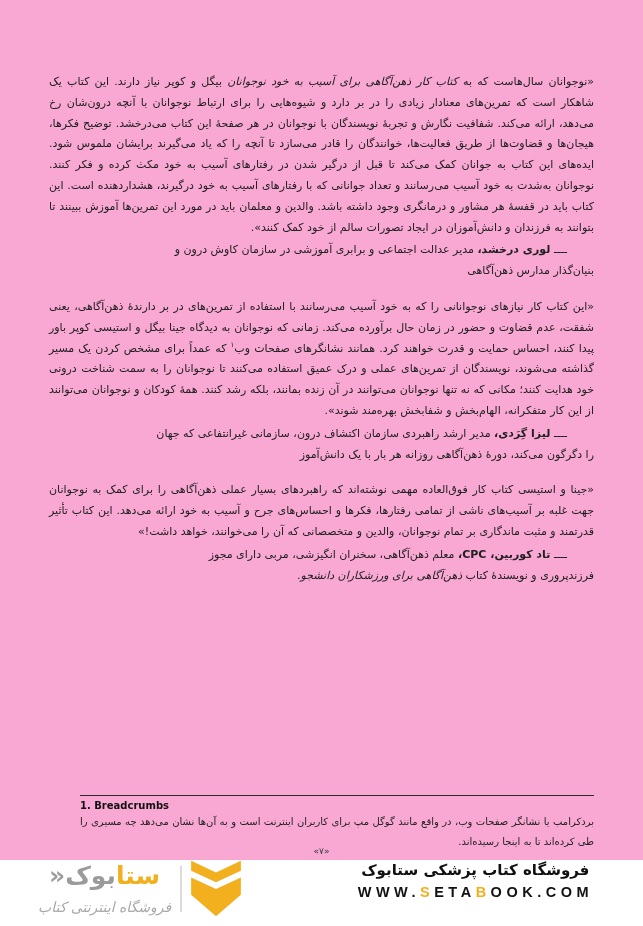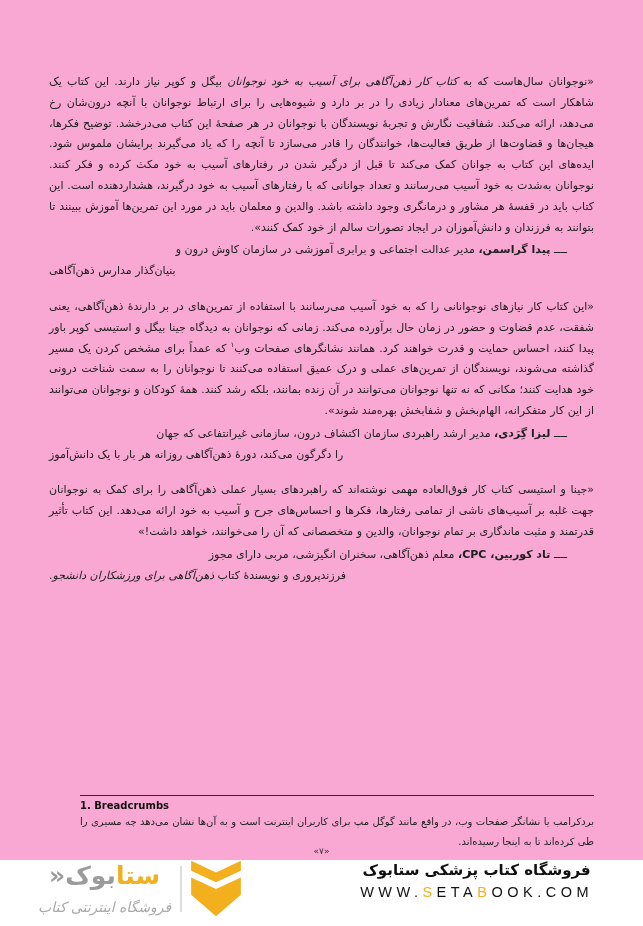--- a/index.html
+++ b/index.html
@@ -16,21 +16,21 @@
     font-size:11px; line-height:20.8px; color:#202020;
   }
   .quote { margin-bottom:2px; }
   .quote.gap-above { margin-top:15px; }
   .book-title { font-style:italic; }
   .fn-ref { font-size:7px; vertical-align:super; line-height:0; }
   .attrib { margin-bottom:4px; }
   .attrib-line1 { text-align:justify; padding-right:27px; }
   .attrib-name { font-weight:bold; }
   .attrib-dash { letter-spacing:0; }
-  .attrib-line2 { text-align:left; }
+  .attrib-line2 { text-align:right; }
   
   .footnote {
     position:absolute; top:795px; right:49px; left:49px;
     border-top:1.5px solid #2a2a2a; padding-top:3px;margin-left:31px;
   }
   .footnote-heading {
     direction:ltr; text-align:left; font-weight:bold;
     font-size:10px; line-height:13px; color:#111;
   }
   .footnote-body {
@@ -48,21 +48,21 @@
     display:flex; align-items:flex-start; justify-content:space-between;
     padding:0 50px 8px 38px; background:#fff;
   }
   .brand-text { text-align:center; direction:ltr; }
   .brand-title {
     direction:rtl; font-weight:bold; font-size:15px; line-height:20px;
     color:#101010; margin-bottom:4px;
   }
   .brand-url {
     font-family:"Liberation Sans","DejaVu Sans",sans-serif;
-    font-weight:normal; font-size:14.5px; letter-spacing:4.5px;
+    font-weight:bold; font-size:14.5px; letter-spacing:4.5px;
     color:#121212; white-space:nowrap;
   }
   .brand-url .accent { color:#F2B01E; }
   .logo { display:flex; align-items:center; gap:9px; }
   .logo-word-block { text-align:center; }
   .logo-word {
     direction:rtl; font-weight:bold; font-size:25px; line-height:26px;
     letter-spacing:-1px; white-space:nowrap;
   }
   .logo-word .w-yellow { color:#F2B01E; }
@@ -76,21 +76,21 @@
 </head>
 <body>
 
 <div class="page">
 
   <div class="content">
 
     <p class="quote"><span>«نوجوانان سال‌هاست که به </span><span class="book-title">کتاب کار ذهن‌آگاهی برای آسیب به خود نوجوانان</span><span> بیگل و کوپر نیاز دارند. این کتاب یک شاهکار است که تمرین‌های معنادار زیادی را در بر دارد و شیوه‌هایی را برای ارتباط نوجوانان با آنچه درون‌شان رخ می‌دهد، ارائه می‌کند. شفافیت نگارش و تجربهٔ نویسندگان با نوجوانان در هر صفحهٔ این کتاب می‌درخشد. توضیح فکرها، هیجان‌ها و قضاوت‌ها از طریق فعالیت‌ها، خوانندگان را قادر می‌سازد تا آنچه را که یاد می‌گیرند برایشان ملموس شود. ایده‌های این کتاب به جوانان کمک می‌کند تا قبل از درگیر شدن در رفتارهای آسیب به خود مکث کرده و فکر کنند. نوجوانان به‌شدت به خود آسیب می‌رسانند و تعداد جوانانی که با رفتارهای آسیب به خود درگیرند، هشداردهنده است. این کتاب باید در قفسهٔ هر مشاور و درمانگری وجود داشته باشد. والدین و معلمان باید در مورد این تمرین‌ها آموزش ببینند تا بتوانند به فرزندان و دانش‌آموزان در ایجاد تصورات سالم از خود کمک کنند».</span></p>
 
     <div class="attrib">
-      <div class="attrib-line1"><span class="attrib-dash">ــــ</span><span class="attrib-name"> پیدا گراسمن،</span><span> مدیر عدالت اجتماعی و برابری آموزشی در سازمان کاوش درون و</span></div>
+      <div class="attrib-line1"><span class="attrib-dash">ــــ</span><span class="attrib-name"> لوری درخشد،</span><span> مدیر عدالت اجتماعی و برابری آموزشی در سازمان کاوش درون و</span></div>
       <div class="attrib-line2">بنیان‌گذار مدارس ذهن‌آگاهی</div>
     </div>
 
     <p class="quote gap-above"><span>«این کتاب کار نیازهای نوجوانانی را که به خود آسیب می‌رسانند با استفاده از تمرین‌های در بر دارندهٔ ذهن‌آگاهی، یعنی شفقت، عدم قضاوت و حضور در زمان حال برآورده می‌کند. زمانی که نوجوانان به دیدگاه جینا بیگل و استیسی کوپر باور پیدا کنند، احساس حمایت و قدرت خواهند کرد. همانند نشانگرهای صفحات وب</span><sup class="fn-ref">۱</sup><span> که عمداً برای مشخص کردن یک مسیر گذاشته می‌شوند، نویسندگان از تمرین‌های عملی و درک عمیق استفاده می‌کنند تا نوجوانان را به سمت شناخت درونی خود هدایت کنند؛ مکانی که نه تنها نوجوانان می‌توانند در آن زنده بمانند، بلکه رشد کنند. همهٔ کودکان و نوجوانان می‌توانند از این کار متفکرانه، الهام‌بخش و شفابخش بهره‌مند شوند».</span></p>
 
     <div class="attrib">
       <div class="attrib-line1"><span class="attrib-dash">ــــ</span><span class="attrib-name"> لیزا گِرَدی،</span><span> مدیر ارشد راهبردی سازمان اکتشاف درون، سازمانی غیرانتفاعی که جهان</span></div>
       <div class="attrib-line2">را دگرگون می‌کند، دورهٔ ذهن‌آگاهی روزانه هر بار با یک دانش‌آموز</div>
     </div>
 

